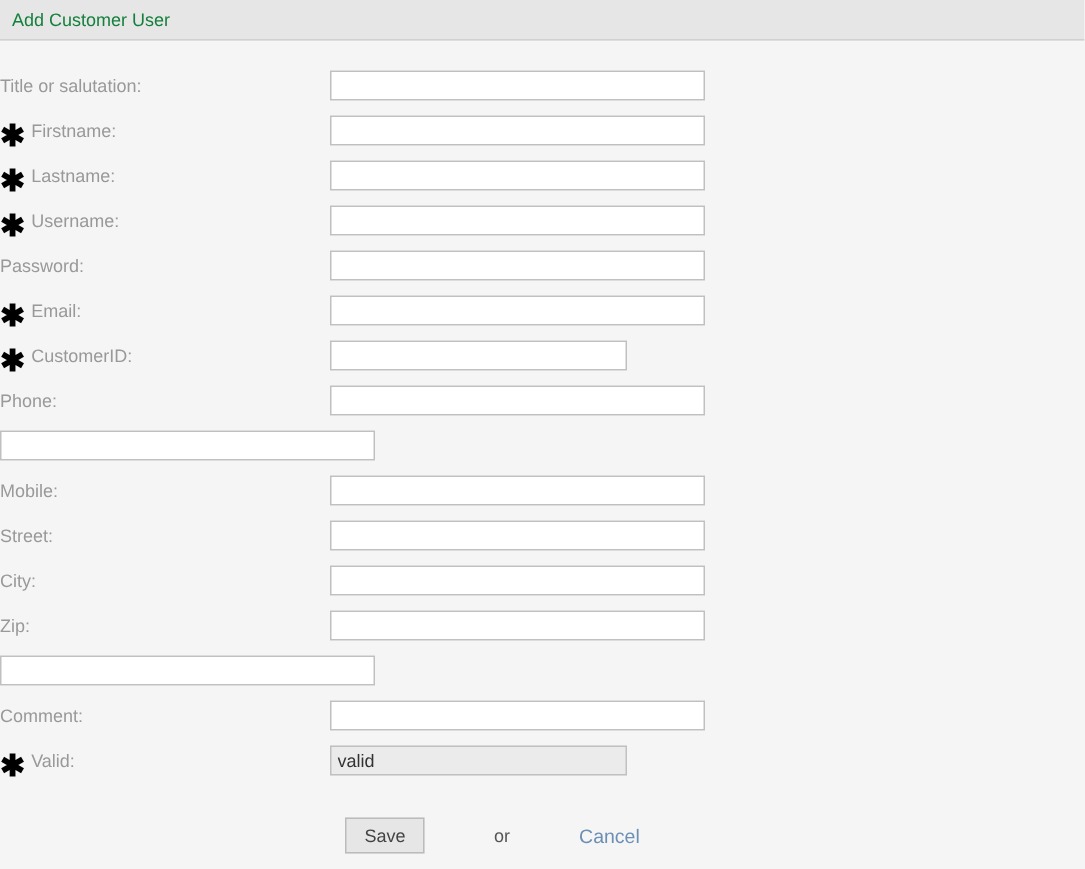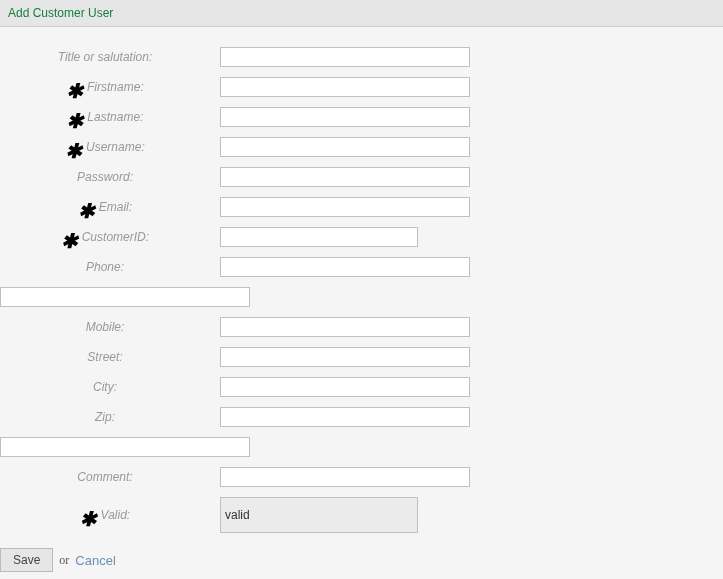--- a/index.html
+++ b/index.html
@@ -29,23 +29,22 @@
       align-items: center;
       margin-bottom: 10px;
     }
     .label-col {
       width: 220px;
       text-align: right;
       padding-right: 10px;
       color: #999;
       font-size: 12px;
       display: flex;
-      justify-content: center;
+      justify-content: flex-start;
       align-items: center;
-      font-style: italic;
     }
     .required-mark {
       color: #000;
       font-size: 20px;
       font-weight: bold;
       margin-right: 4px;
       line-height: 12px;
       position: relative;
       top: 4px;
     }
@@ -59,48 +58,49 @@
       background: #fff;
       padding: 2px 4px;
       font-size: 12px;
       color: #333;
     }
     .text-input.short {
       width: 198px;
     }
     .select-input {
       width: 198px;
-      height: 36px;
+      height: 20px;
       border: 1px solid #c0c0c0;
       background: #ebebeb;
       padding: 2px 4px;
       font-size: 12px;
       color: #333;
       appearance: none;
       -webkit-appearance: none;
     }
     .actions-row {
       display: flex;
       align-items: center;
-      margin-top: 15px;
+      margin-top: 28px;
+      padding-left: 230px;
+      gap: 40px;
     }
     .save-btn {
       background: #e6e6e6;
       border: 1px solid #bbb;
       padding: 4px 12px;
       font-family: Verdana, Arial, sans-serif;
       font-size: 12px;
       color: #444;
       cursor: pointer;
     }
     .or-text {
       margin: 0 6px;
       color: #555;
       font-size: 12px;
-      font-family: Liberation Serif, serif;
     }
     .cancel-link {
       color: #6b8fb5;
       font-size: 13px;
       text-decoration: none;
       cursor: pointer;
     }
   </style>
 </head>
 <body>

